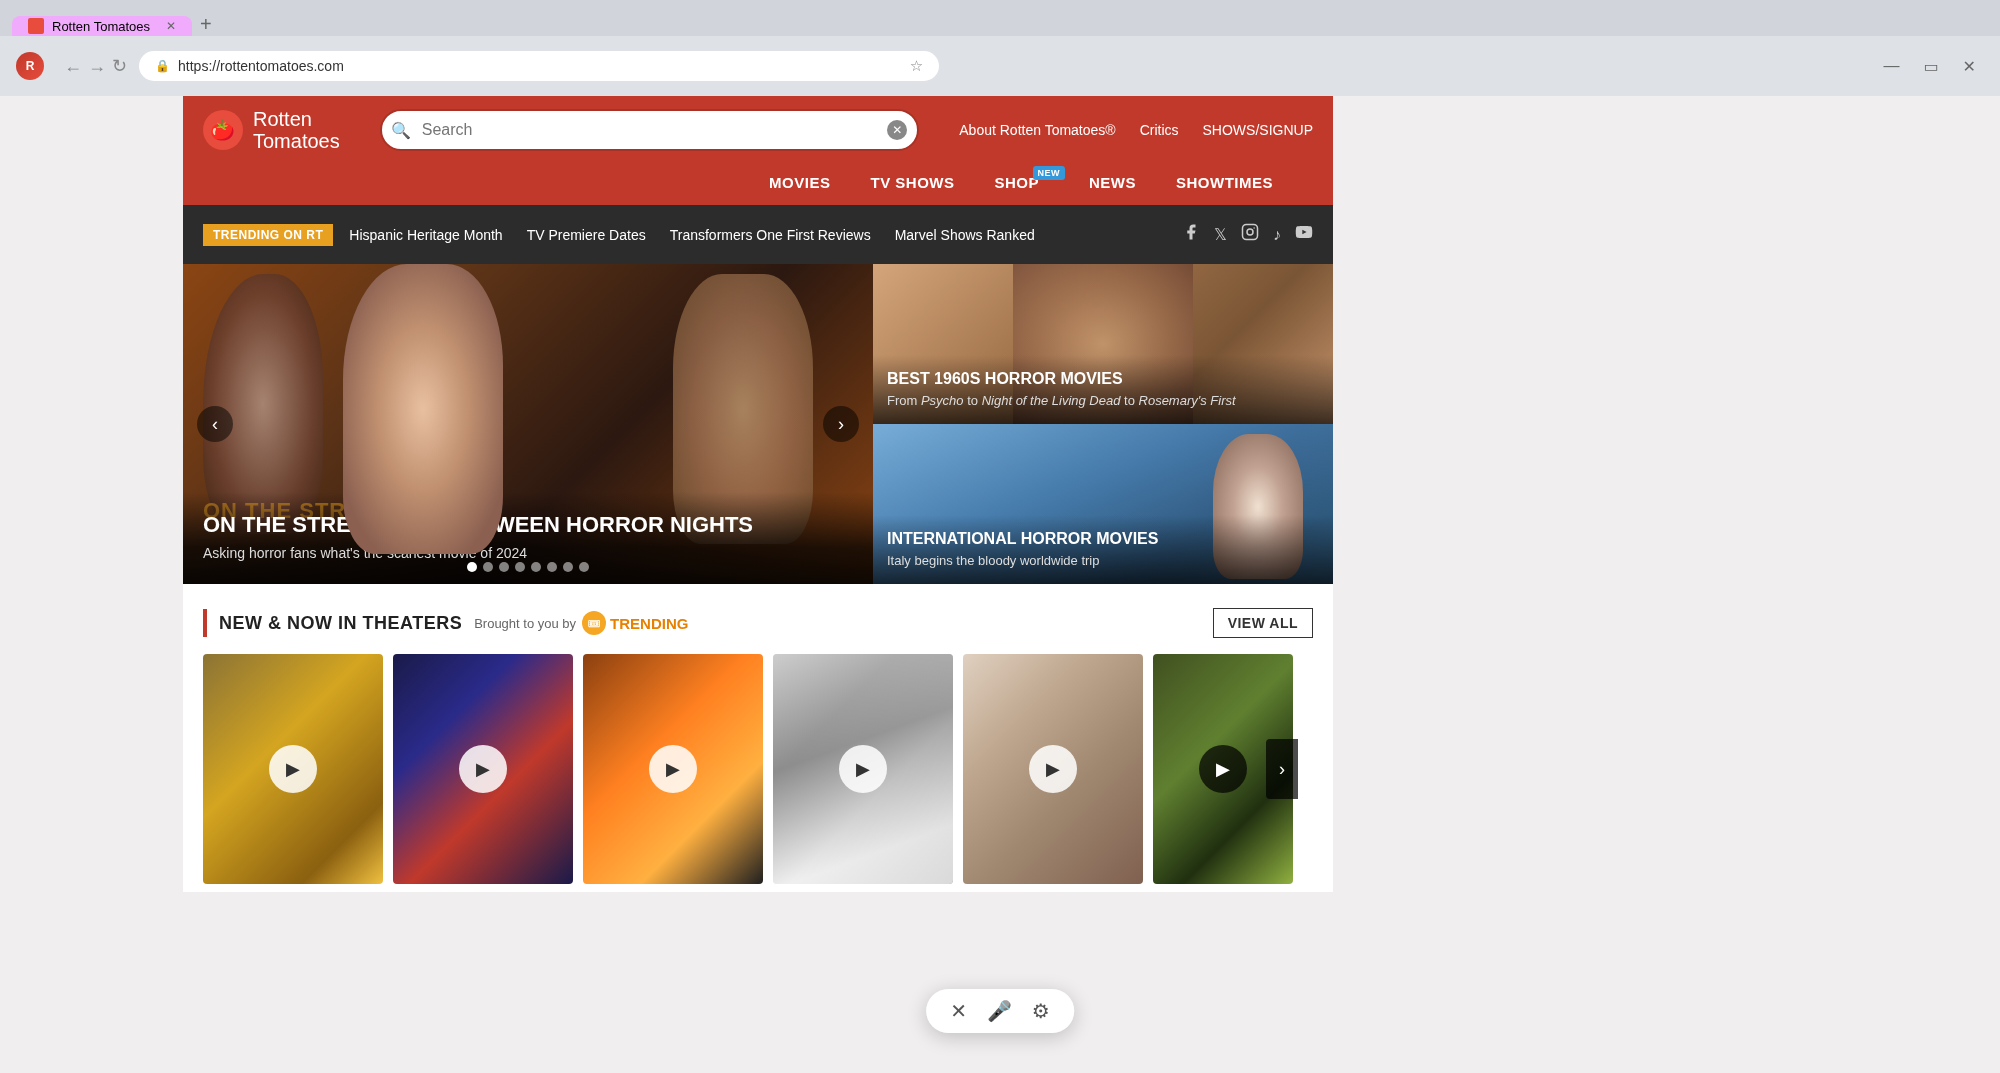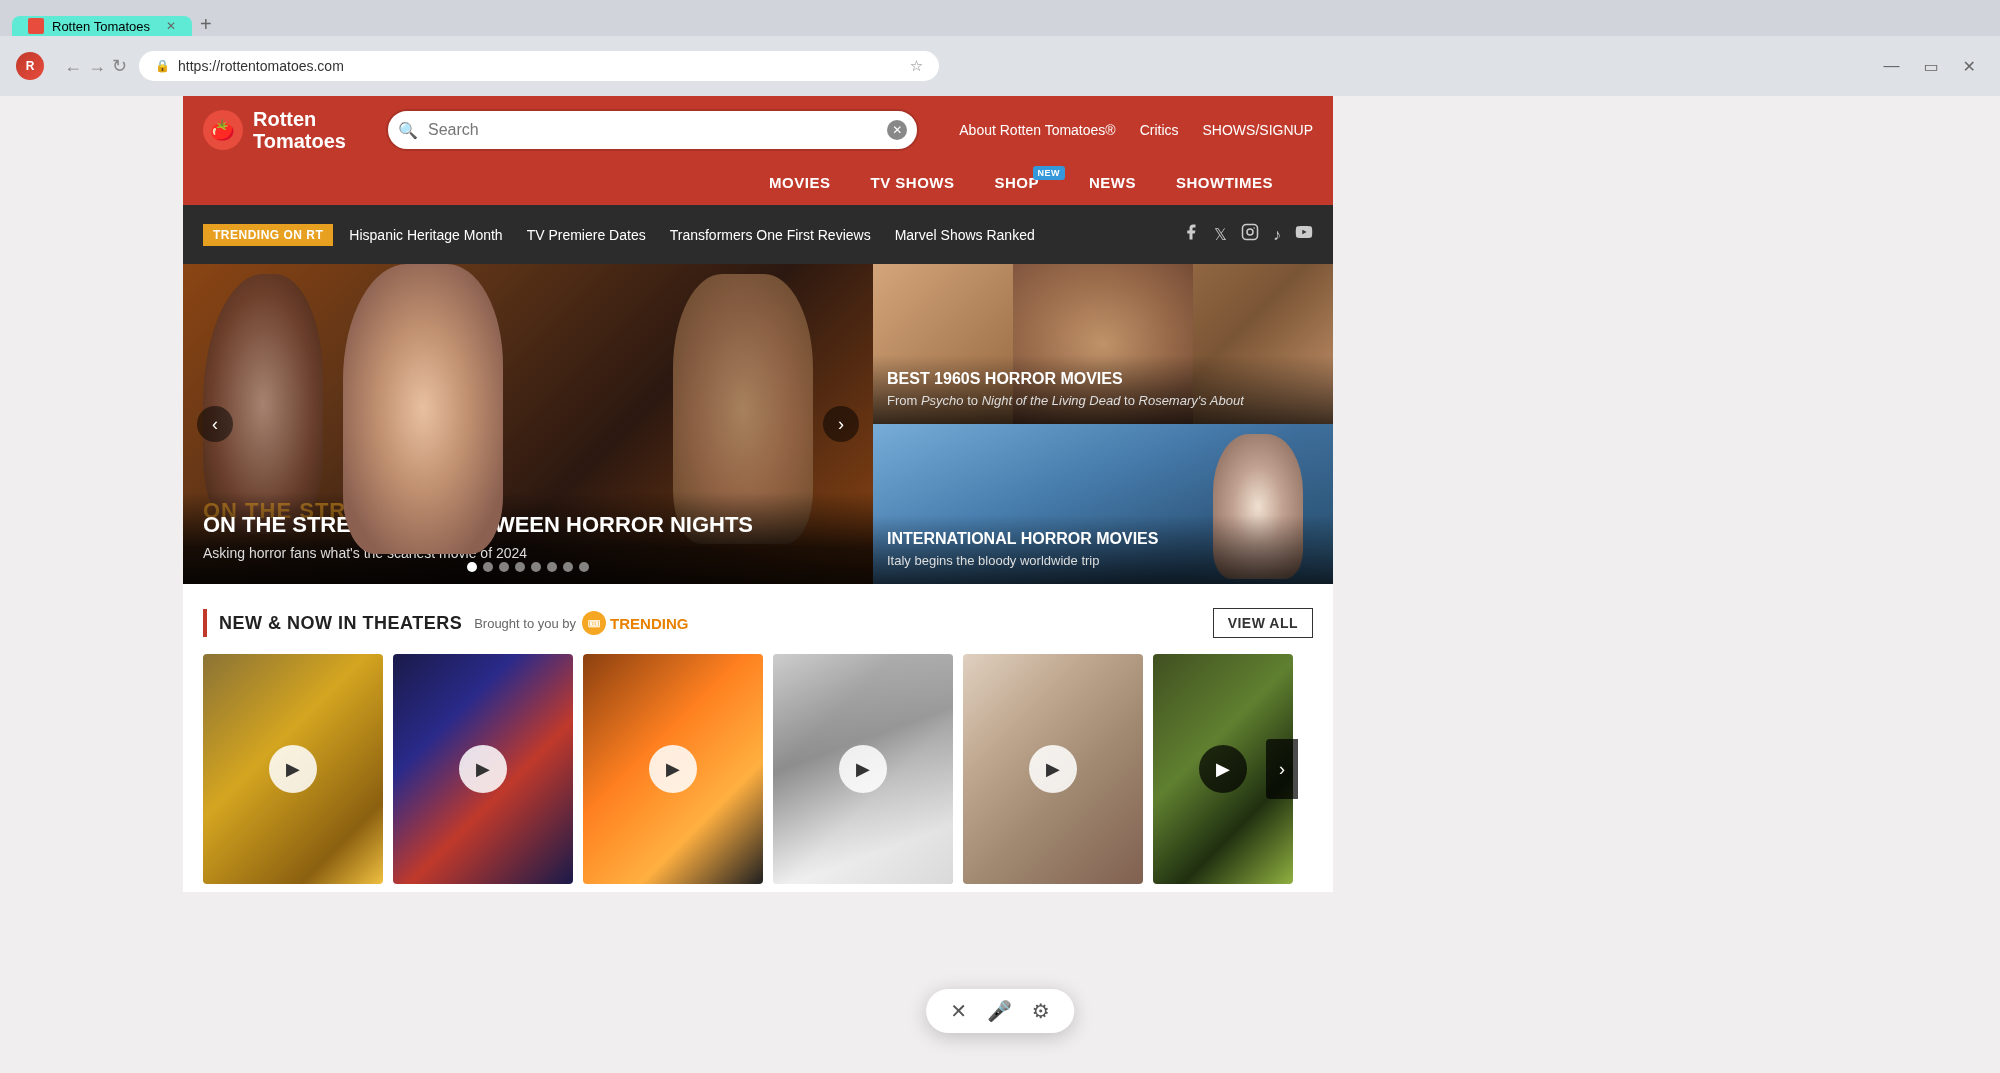--- a/index.html
+++ b/index.html
@@ -29,21 +29,21 @@
       max-width: 800px;
     }
     .tab-bar {
       background: #d1d5db;
       height: 36px;
       display: flex;
       align-items: flex-end;
       padding: 0 12px;
     }
     .tab {
-      background: #5eead4;
+      background: #f0abfc;
       border-radius: 8px 8px 0 0;
       padding: 2px 16px;
       font-size: 13px;
       display: flex;
       align-items: center;
       gap: 8px;
       min-width: 180px;
     }
     .tab-favicon { width: 16px; height: 16px; background: #e74c3c; border-radius: 2px; }
     .tab-close { margin-left: auto; color: #666; cursor: pointer; font-size: 12px; }
@@ -67,21 +67,21 @@
       align-items: center;
       justify-content: space-between;
       padding: 12px 0 8px;
     }
     .logo-area {
       display: flex;
       align-items: center;
     }
     .logo {
       color: white;
-      font-weight: bold;
+      font-weight: normal;
       font-size: 28px;
       line-height: 1.1;
     }
     .logo span { display: block; font-size: 20px; }
     .logo-icon {
       width: 40px;
       height: 40px;
       background: #e74c3c;
       border-radius: 50%;
       margin-right: 10px;
@@ -721,21 +721,21 @@
 
     <div class="hero-side">
 
       <div class="hero-side-card hero-side-card-top">
         <div class="hero-side-figure">
           <div style="width:180px; height:100%; background: radial-gradient(ellipse, #d4a57a 0%, #a07050 50%, #6a4030 100%); opacity:0.7;"></div>
         </div>
         <div class="hero-side-overlay">
           <div class="hero-side-title">BEST 1960S HORROR MOVIES</div>
           <div class="hero-side-desc">
-            From <em>Psycho</em> to <em>Night of the Living Dead</em> to <em>Rosemary's About</em>
+            From <em>Psycho</em> to <em>Night of the Living Dead</em> to <em>Rosemary's First</em>
           </div>
         </div>
       </div>
 
       <div class="hero-side-card hero-side-card-bottom">
         <div class="hero-side-figure">
           <div style="width:100%; height:100%; background: linear-gradient(160deg, #7ab0d8 0%, #4a80b0 40%, #2a5070 80%); opacity:0.8;"></div>
 
           <div style="position:absolute; right:30px; top:10px; width:90px; height:145px; background: radial-gradient(ellipse, #f0e0d0 0%, #c0a090 40%, #806050 100%); border-radius:40% 40% 20% 20%;"></div>
         </div>

